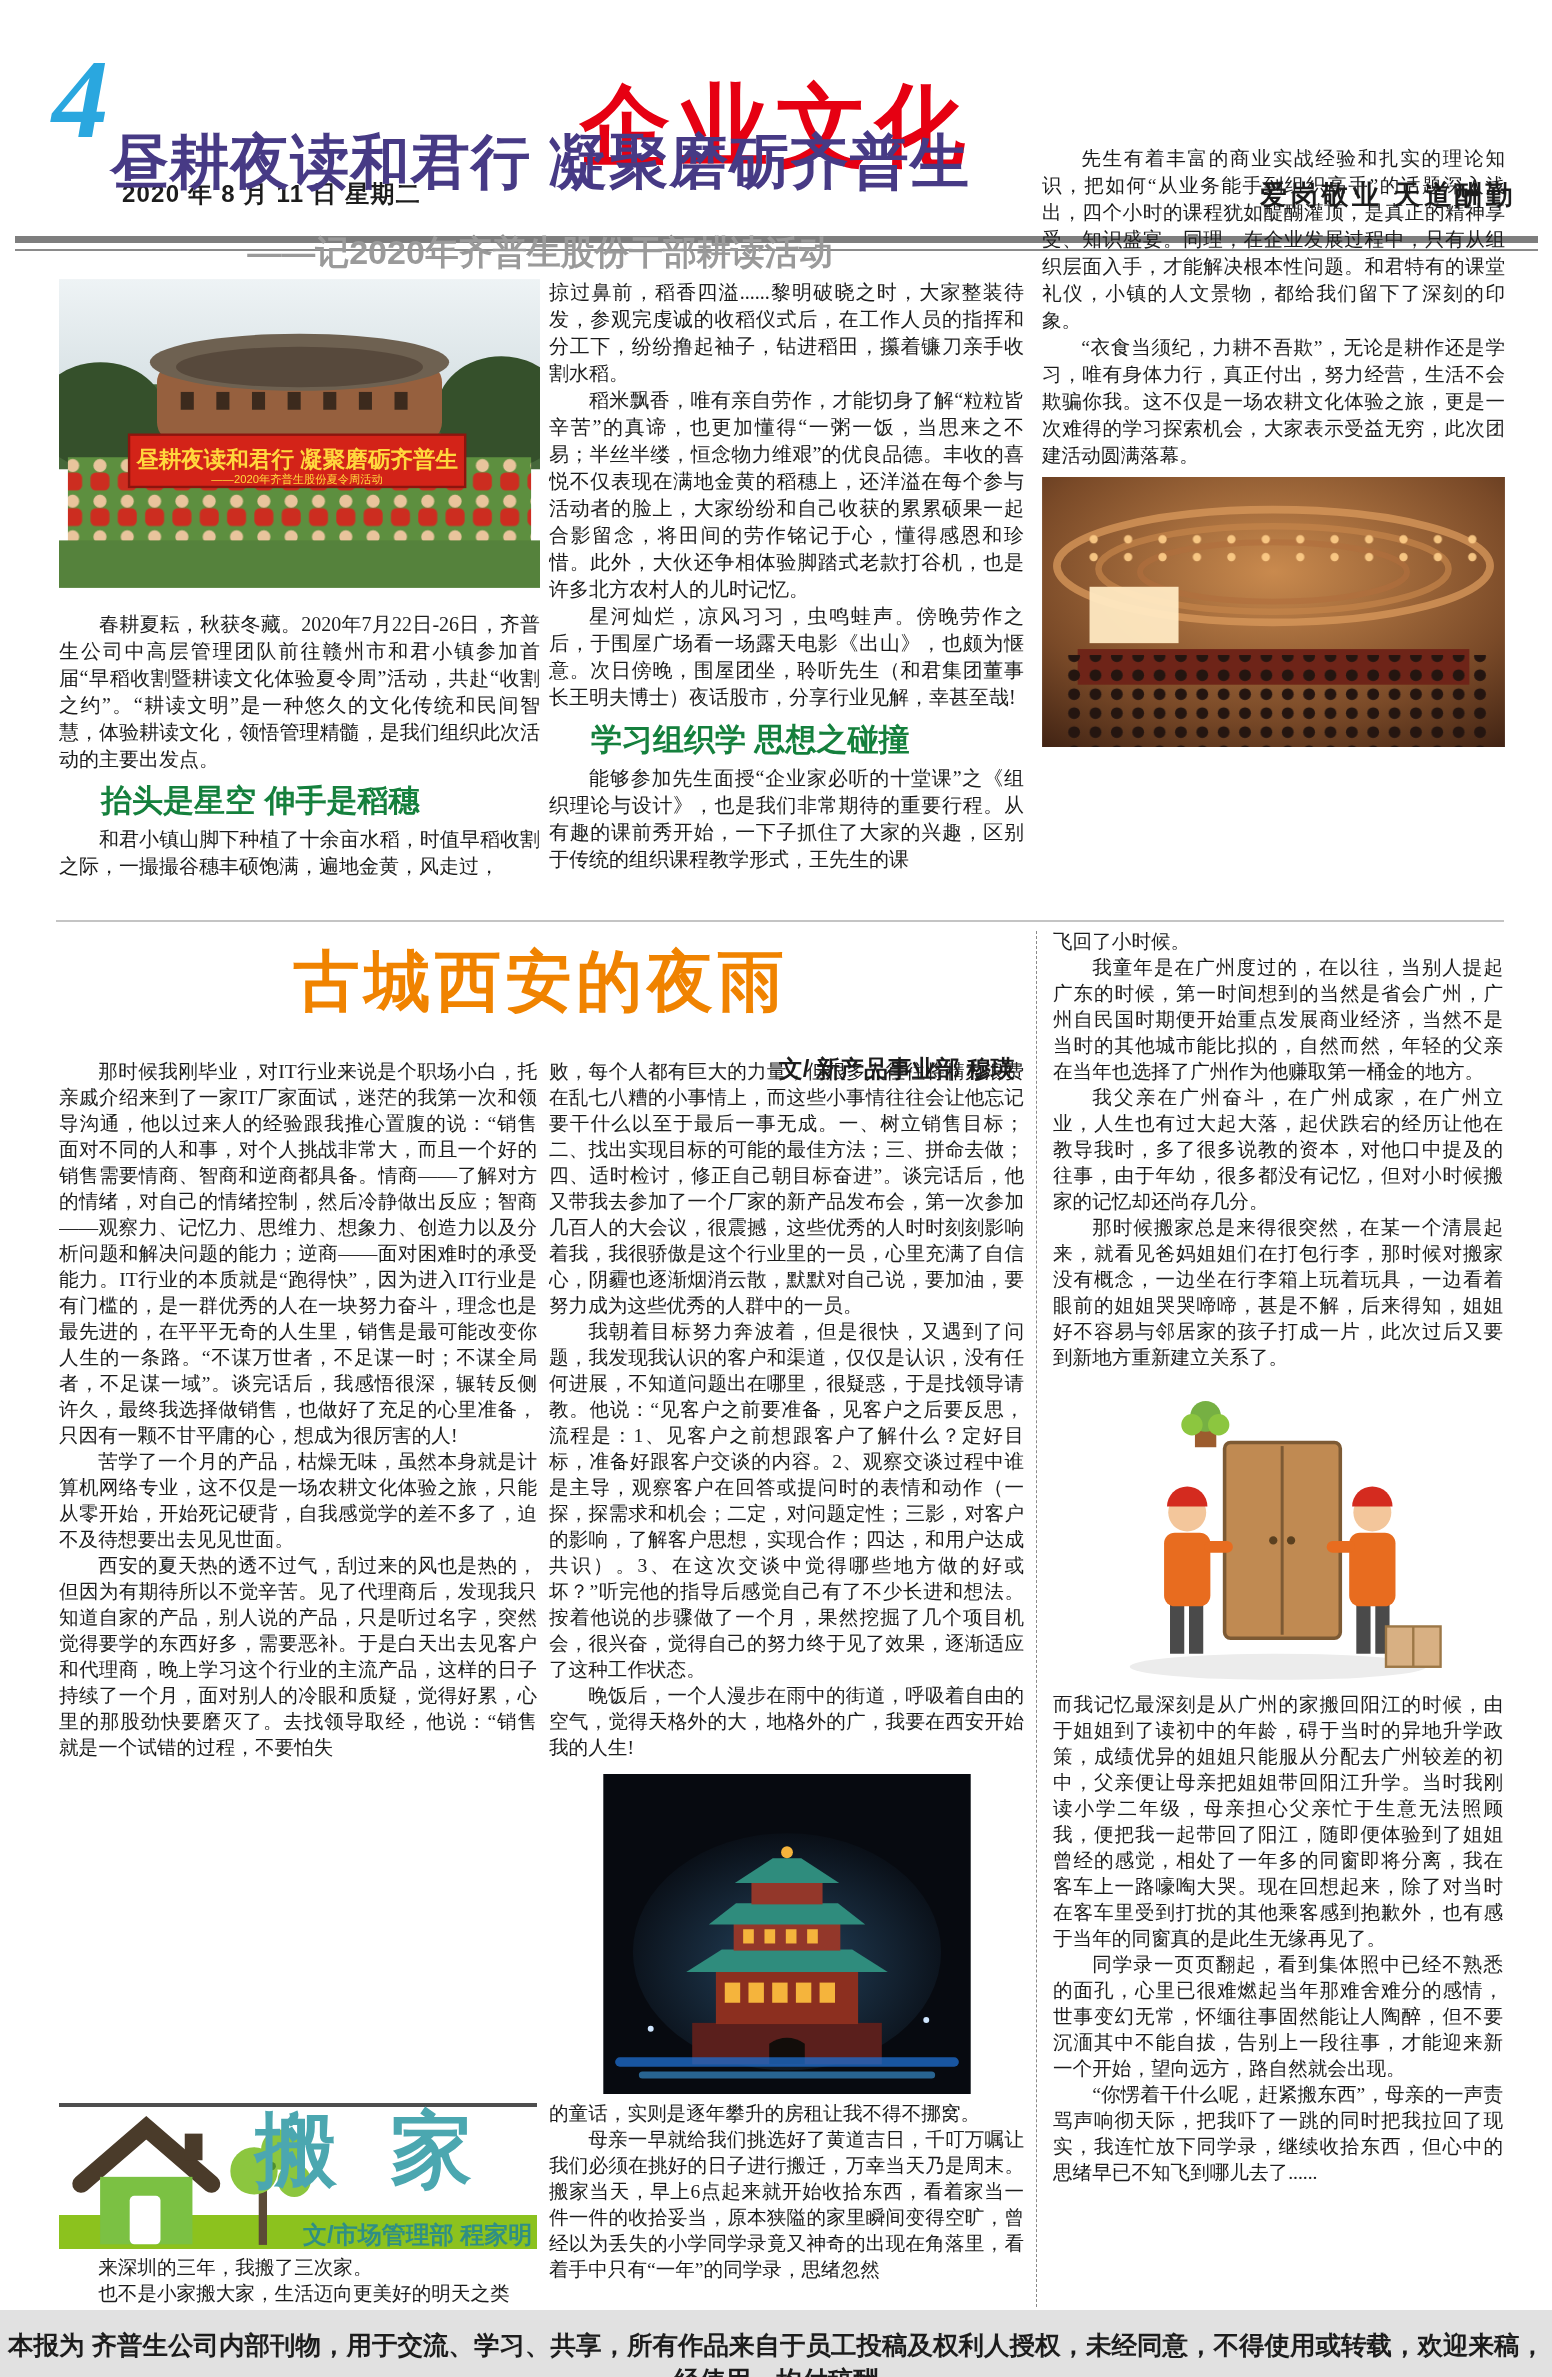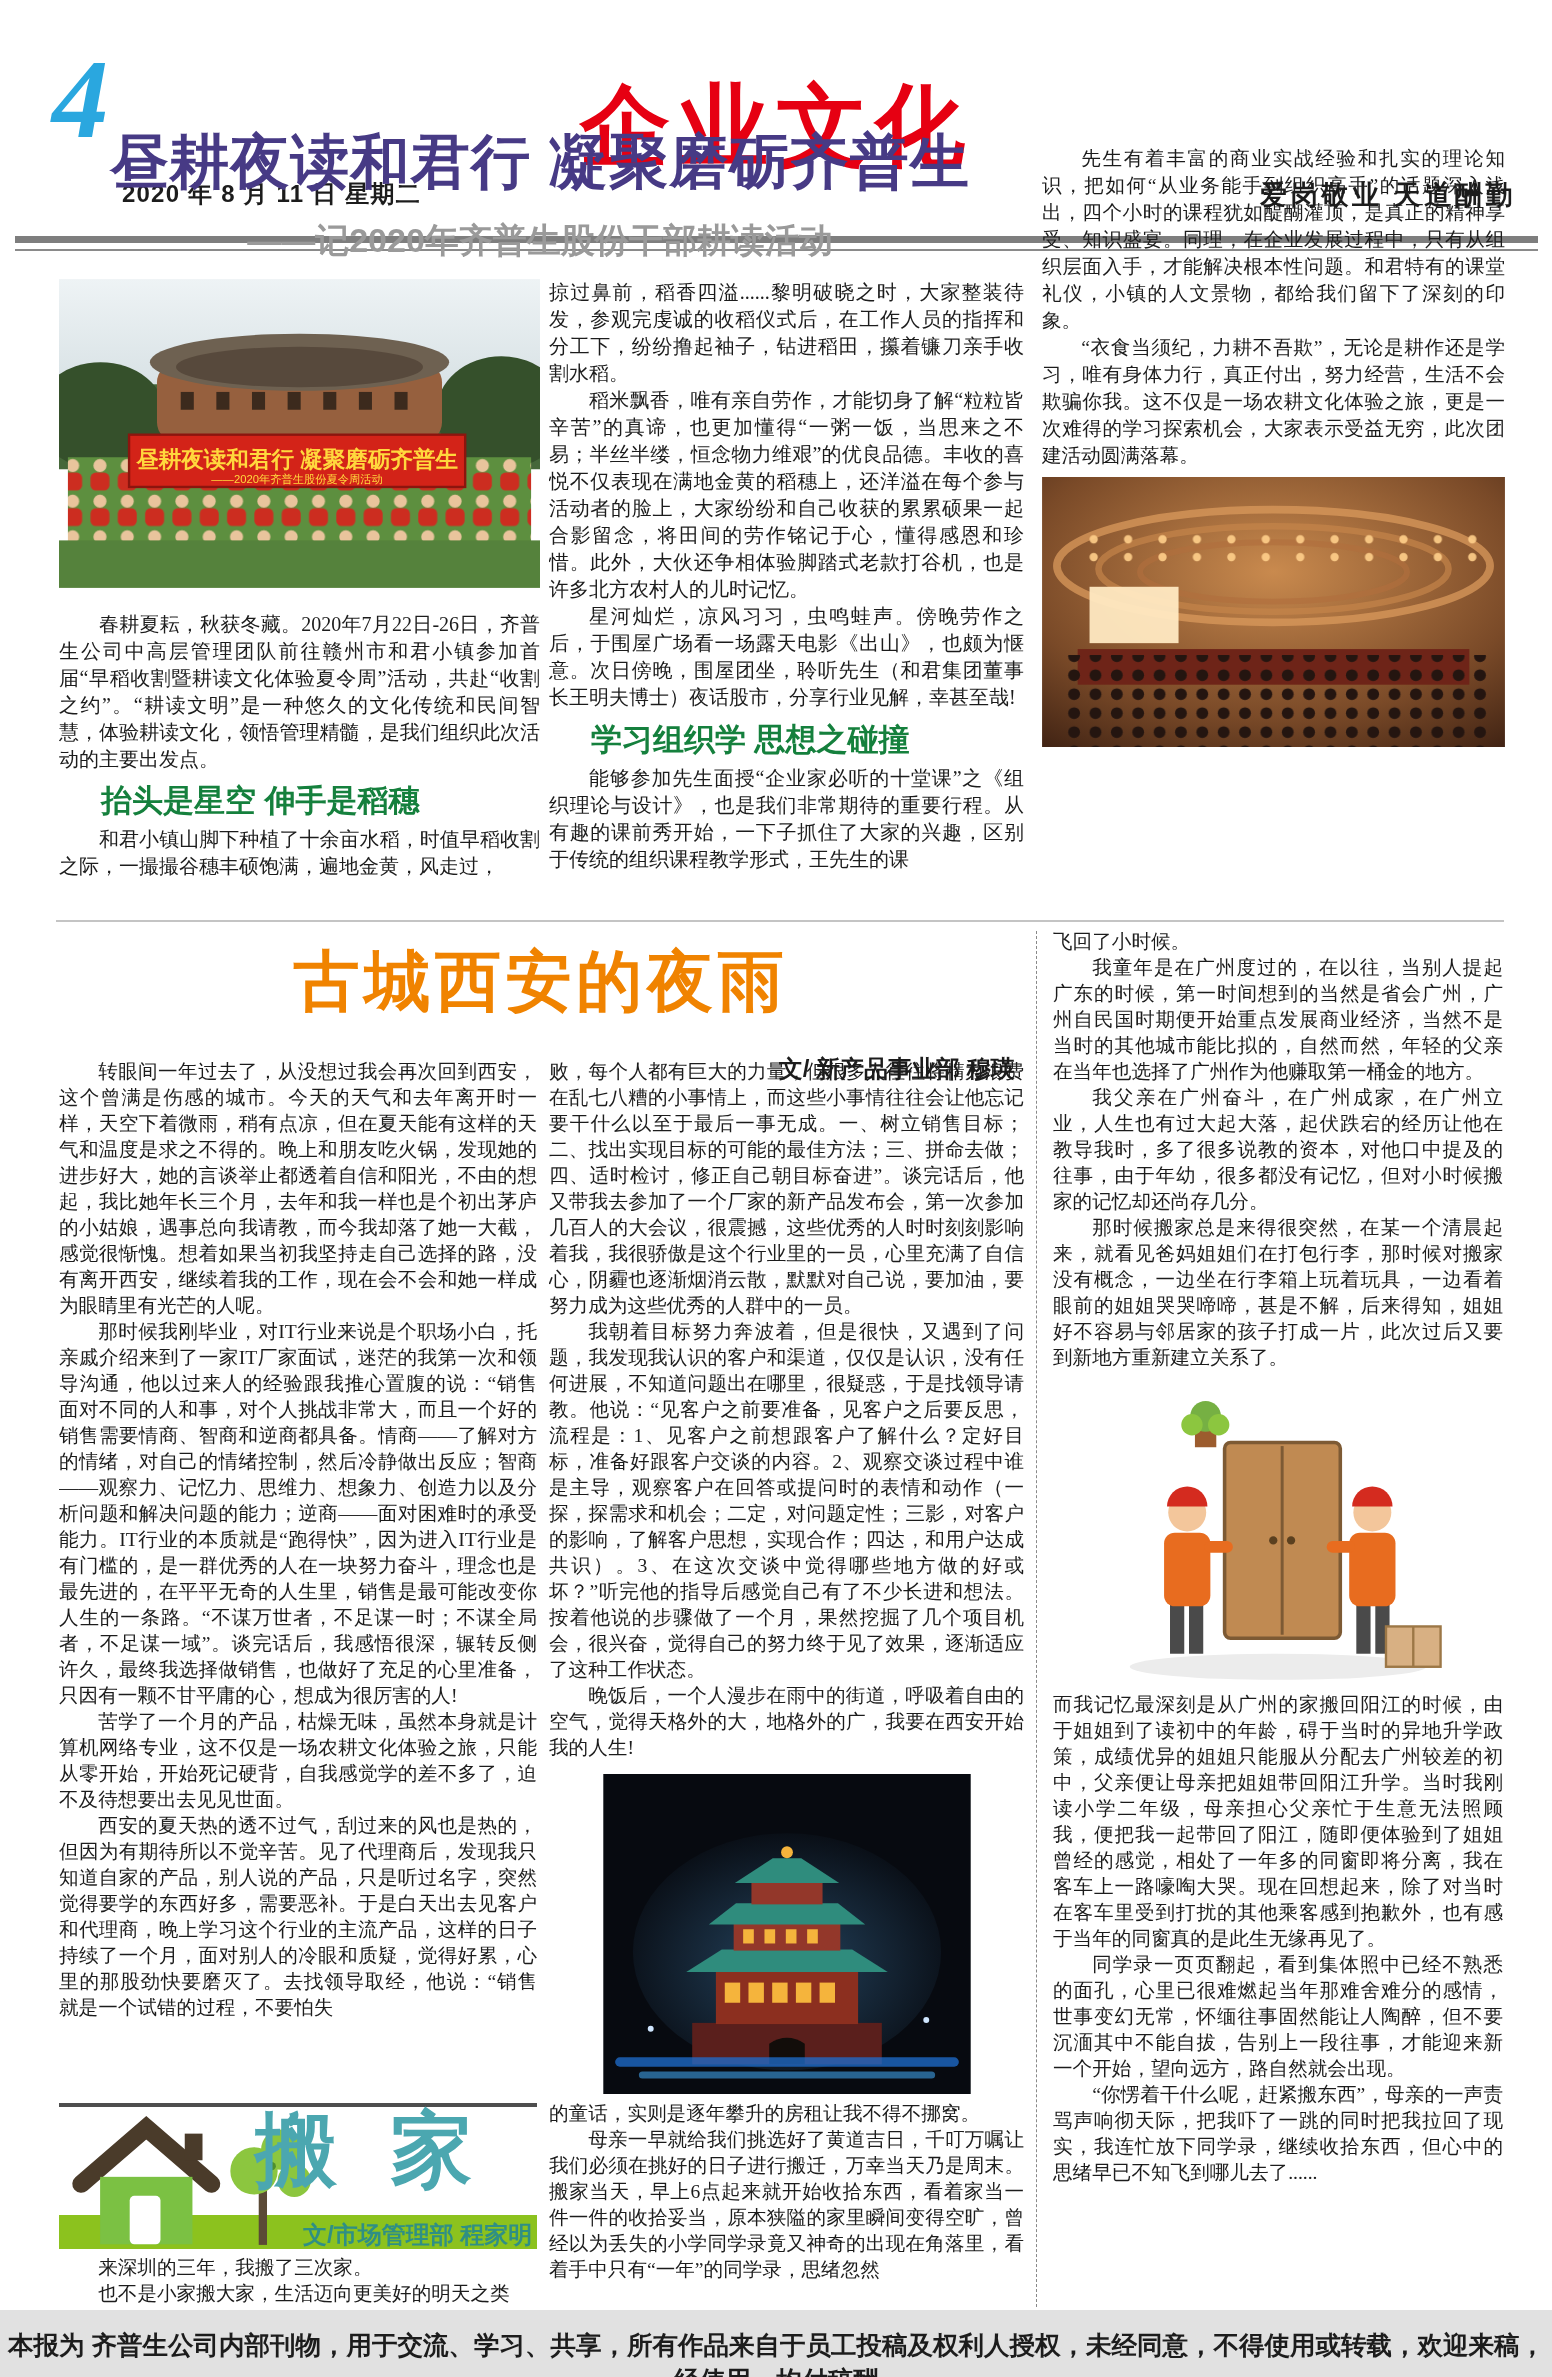--- a/index.html
+++ b/index.html
@@ -18,21 +18,21 @@
   .photo{display:block;}
   
   #pagenum{left:52px;top:42px;font-size:113px;font-style:italic;font-weight:bold;color:#2aa7df;line-height:1;}
   #hdate{left:122px;top:178px;font-size:24px;font-weight:bold;letter-spacing:1.2px;}
   #sectitle{left:50%;transform:translateX(-50%);top:55px;font-size:90px;font-weight:900;color:#e60012;letter-spacing:8.3px;line-height:1.6;}
   #slogan{right:37px;top:177px;font-size:27px;font-weight:bold;letter-spacing:3.6px;}
   
   #a1head{left:65px;top:129px;width:950px;text-align:center;}
   #a1title{font-size:59px;line-height:1.15;font-weight:900;color:#473a85;margin:0;letter-spacing:1.2px;
            font-family:"Liberation Sans","DejaVu Sans",sans-serif;}
-  #a1sub{font-size:34px;font-weight:600;color:#9a9a9a;margin-top:21px;
+  #a1sub{font-size:34px;font-weight:600;color:#9a9a9a;margin-top:33px;
          font-family:"Liberation Sans","DejaVu Sans",sans-serif;}
   
   #a2head{left:59px;top:937px;width:964px;text-align:center;}
   #a2title{font-size:66px;font-weight:900;color:#f08300;margin:0;letter-spacing:4.7px;}
   #a2byline{text-align:right;font-size:24px;font-weight:bold;margin-top:26px;padding-right:8.3px;
             font-family:"Liberation Sans","DejaVu Sans",sans-serif;}
   
   #a3logo{left:59px;top:2107px;width:478px;height:145px;}
   #a3band{position:absolute;left:0;top:108px;width:478px;height:34px;background:#8cc21e;}
   #a3title{position:absolute;left:196px;top:-10.7px;font-size:82px;font-weight:900;color:#4ba7b0;letter-spacing:15.4px;
@@ -141,21 +141,20 @@
   </div>
 
   <div class="abs" style="left:56px;top:920px;width:1448px;height:1.8px;background:#c4c4c4;"></div>
 
   <div class="abs" id="a2head">
     <div id="a2title">古城西安的夜雨</div>
     <div id="a2byline">文/ 新产品事业部  穆瑛</div>
   </div>
 
   <div class="col b2" style="left:59px;top:1059px;width:478px;height:1043px;">
-    <p>转眼间一年过去了，从没想过我会再次回到西安，这个曾满是伤感的城市。今天的天气和去年离开时一样，天空下着微雨，稍有点凉，但在夏天能有这样的天气和温度是求之不得的。晚上和朋友吃火锅，发现她的进步好大，她的言谈举止都透着自信和阳光，不由的想起，我比她年长三个月，去年和我一样也是个初出茅庐的小姑娘，遇事总向我请教，而今我却落了她一大截，感觉很惭愧。想着如果当初我坚持走自己选择的路，没有离开西安，继续着我的工作，现在会不会和她一样成为眼睛里有光芒的人呢。</p>
     <p>那时候我刚毕业，对IT行业来说是个职场小白，托亲戚介绍来到了一家IT厂家面试，迷茫的我第一次和领导沟通，他以过来人的经验跟我推心置腹的说：“销售面对不同的人和事，对个人挑战非常大，而且一个好的销售需要情商、智商和逆商都具备。情商——了解对方的情绪，对自己的情绪控制，然后冷静做出反应；智商——观察力、记忆力、思维力、想象力、创造力以及分析问题和解决问题的能力；逆商——面对困难时的承受能力。IT行业的本质就是“跑得快”，因为进入IT行业是有门槛的，是一群优秀的人在一块努力奋斗，理念也是最先进的，在平平无奇的人生里，销售是最可能改变你人生的一条路。“不谋万世者，不足谋一时；不谋全局者，不足谋一域”。谈完话后，我感悟很深，辗转反侧许久，最终我选择做销售，也做好了充足的心里准备，只因有一颗不甘平庸的心，想成为很厉害的人!</p>
     <p>苦学了一个月的产品，枯燥无味，虽然本身就是计算机网络专业，这不仅是一场农耕文化体验之旅，只能从零开始，开始死记硬背，自我感觉学的差不多了，迫不及待想要出去见见世面。</p>
     <p>西安的夏天热的透不过气，刮过来的风也是热的，但因为有期待所以不觉辛苦。见了代理商后，发现我只知道自家的产品，别人说的产品，只是听过名字，突然觉得要学的东西好多，需要恶补。于是白天出去见客户和代理商，晚上学习这个行业的主流产品，这样的日子持续了一个月，面对别人的冷眼和质疑，觉得好累，心里的那股劲快要磨灭了。去找领导取经，他说：“销售就是一个试错的过程，不要怕失</p>
   </div>
 
   <div class="col b2" style="left:549px;top:1059px;width:475px;height:1043px;">
     <p class="noind">败，每个人都有巨大的力量，但很多人往往将精力浪费在乱七八糟的小事情上，而这些小事情往往会让他忘记要干什么以至于最后一事无成。一、树立销售目标；二、找出实现目标的可能的最佳方法；三、拼命去做；四、适时检讨，修正自己朝目标奋进”。谈完话后，他又带我去参加了一个厂家的新产品发布会，第一次参加几百人的大会议，很震撼，这些优秀的人时时刻刻影响着我，我很骄傲是这个行业里的一员，心里充满了自信心，阴霾也逐渐烟消云散，默默对自己说，要加油，要努力成为这些优秀的人群中的一员。</p>
     <p>我朝着目标努力奔波着，但是很快，又遇到了问题，我发现我认识的客户和渠道，仅仅是认识，没有任何进展，不知道问题出在哪里，很疑惑，于是找领导请教。他说：“见客户之前要准备，见客户之后要反思，流程是：1、见客户之前想跟客户了解什么？定好目标，准备好跟客户交谈的内容。2、观察交谈过程中谁是主导，观察客户在回答或提问时的表情和动作（一探，探需求和机会；二定，对问题定性；三影，对客户的影响，了解客户思想，实现合作；四达，和用户达成共识）。3、在这次交谈中觉得哪些地方做的好或坏？”听完他的指导后感觉自己有了不少长进和想法。按着他说的步骤做了一个月，果然挖掘了几个项目机会，很兴奋，觉得自己的努力终于见了效果，逐渐适应了这种工作状态。</p>
     <p>晚饭后，一个人漫步在雨中的街道，呼吸着自由的空气，觉得天格外的大，地格外的广，我要在西安开始我的人生!</p>
 

